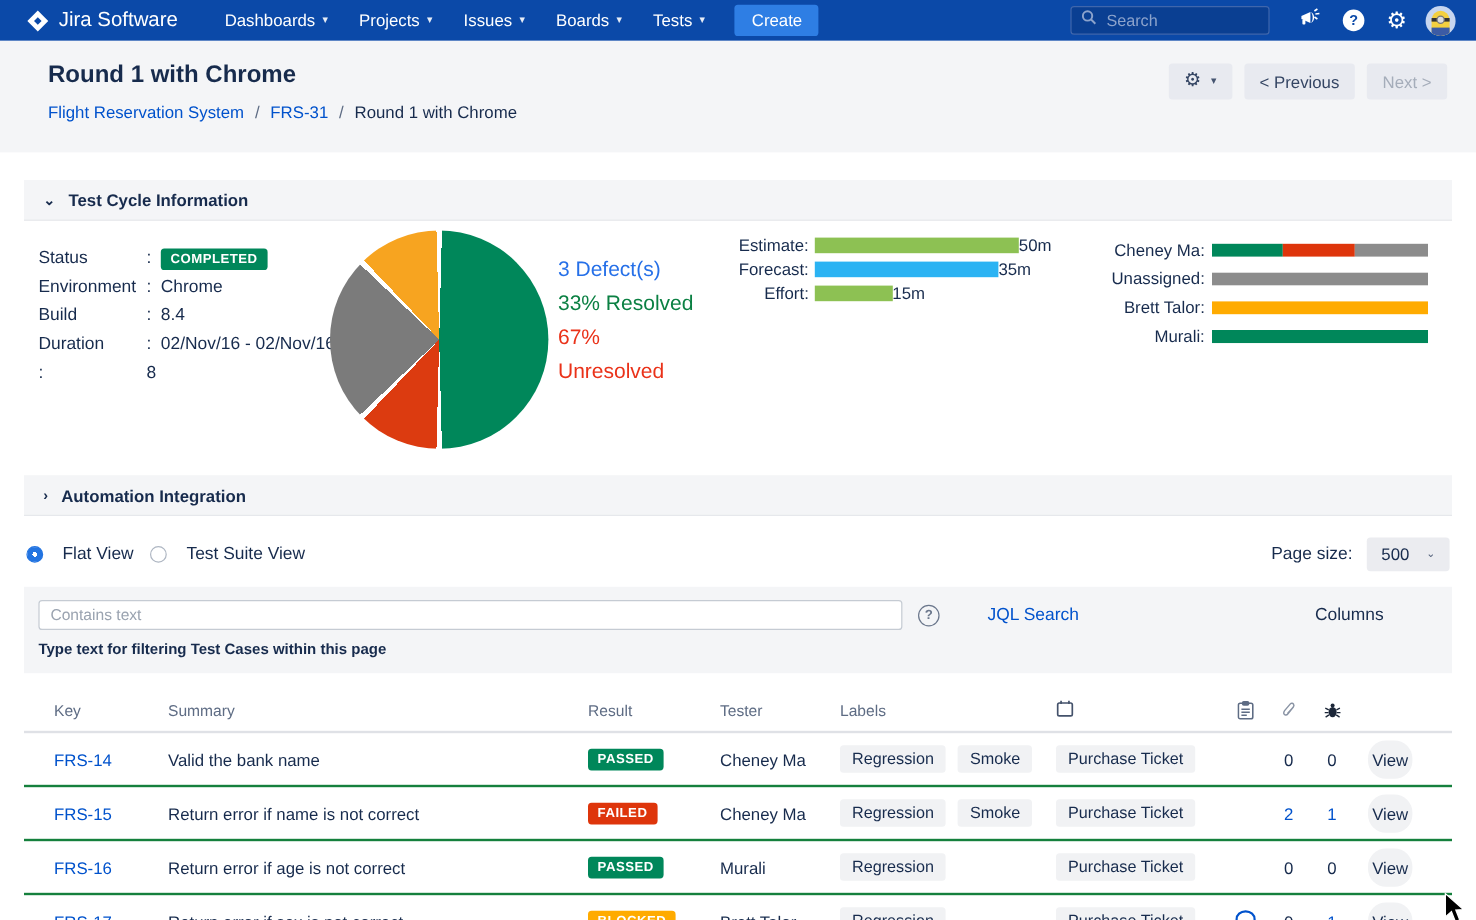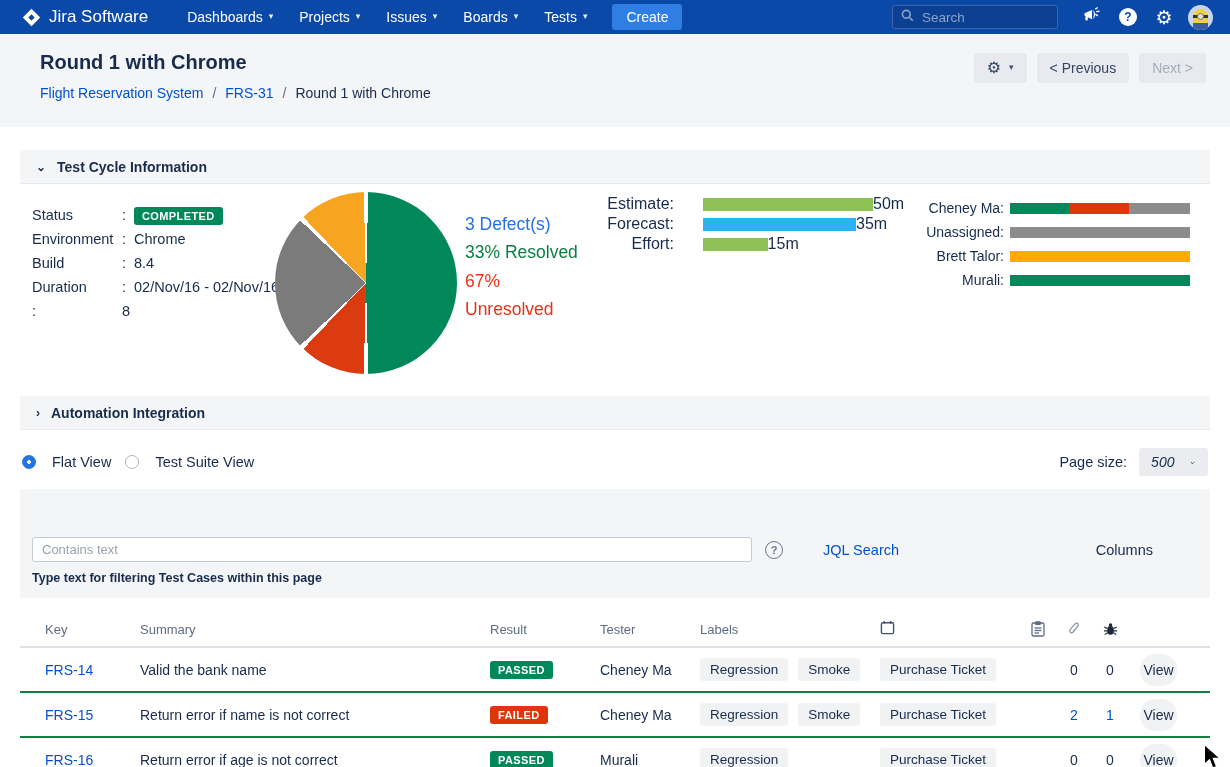--- a/index.html
+++ b/index.html
@@ -71,46 +71,46 @@
     font-size:14.5px;margin-top:10px; }
   .info-row{ display:grid; grid-template-columns:88px 10px auto; column-gap:2px;
     margin-bottom:5px; line-height:1.3; }
   .completed-badge{ background:#00875A; color:#fff; font-size:11px; font-weight:700;
     padding:2px 8px; border-radius:3px; letter-spacing:.4px; display:inline-block; }
   .pie{ position:absolute; left:255px; top:8px; width:182px; height:182px;
     border-radius:50%; }
   .defect-summary{ position:absolute; left:445px; top:26px; width:122px;
     font-size:17.5px; line-height:1.62; }
   .time-chart{ position:absolute; left:580px; top:10px; }
-  .time-row{ display:flex; align-items:center; height:20px; font-size:16px;gap:24px; }
+  .time-row{ display:flex; align-items:center; height:20px; font-size:14px; }
   .time-label{ width:74px; text-align:right; margin-right:5px; white-space:nowrap; }
   .time-track{ display:flex; align-items:center; white-space:nowrap; }
   .time-fill{ height:13px; display:inline-block; }
   .tester-chart{ position:absolute; left:880px; top:12px; }
   .tester-row{ display:flex; align-items:center; height:24px; font-size:14px; }
   .tester-label{ width:104px; text-align:right; margin-right:6px; white-space:nowrap; }
   .tester-bar{ width:180px; height:11px; display:flex; overflow:hidden; }
 
   
   .controls-row{ display:flex; align-items:center; margin:18px 2px 13px; }
   .radio-opt{ display:flex; align-items:center; gap:16px; font-size:14.5px;
     cursor:pointer; }
   .radio-opt + .radio-opt{ margin-left:14px; }
   .radio{ width:14px; height:14px; border-radius:50%; }
   .radio.on{ background:radial-gradient(circle,#fff 0 2px,#2374E1 2px); border:1px solid #2374E1; }
   .radio.off{ background:#fff; border:1px solid #AEB6C2; }
   .page-size{ margin-left:auto; display:flex; align-items:center; gap:12px;
     font-size:14.5px; }
   .select-box{ background:#EBECF0; border-radius:3px; padding:6px 12px;
-    display:flex; align-items:center; gap:14px; font-size:14px; cursor:pointer;font-style:italic; }
+    display:flex; align-items:center; gap:14px; font-size:14px; cursor:pointer; }
   .select-box .chev{ color:#42526E; }
 
   
   .filter-panel{ background:#F4F5F7; padding:11px 12px 13px; }
-  .filter-row{ display:flex; align-items:center;margin-top:37px; }
+  .filter-row{ display:flex; align-items:center; }
   .filter-input{ width:720px; height:25px; border:1px solid #C5CBD3; border-radius:3px;
     padding:0 9px; font-size:13px; color:#172B4D; background:#fff;
     font-family:inherit; }
   .filter-input::placeholder{ color:#9AA3B0; }
   .q-circle{ width:18px; height:18px; border:1.5px solid #6B778C; border-radius:50%;
     color:#6B778C; font-size:11px; font-weight:700; display:flex; align-items:center;
     justify-content:center; margin-left:13px; cursor:pointer; }
   .jql-link{ color:#0052CC; font-size:14.5px; margin-left:40px; text-decoration:none;
     cursor:pointer; }
   .columns-label{ margin-left:auto; margin-right:45px; font-size:14.5px;

